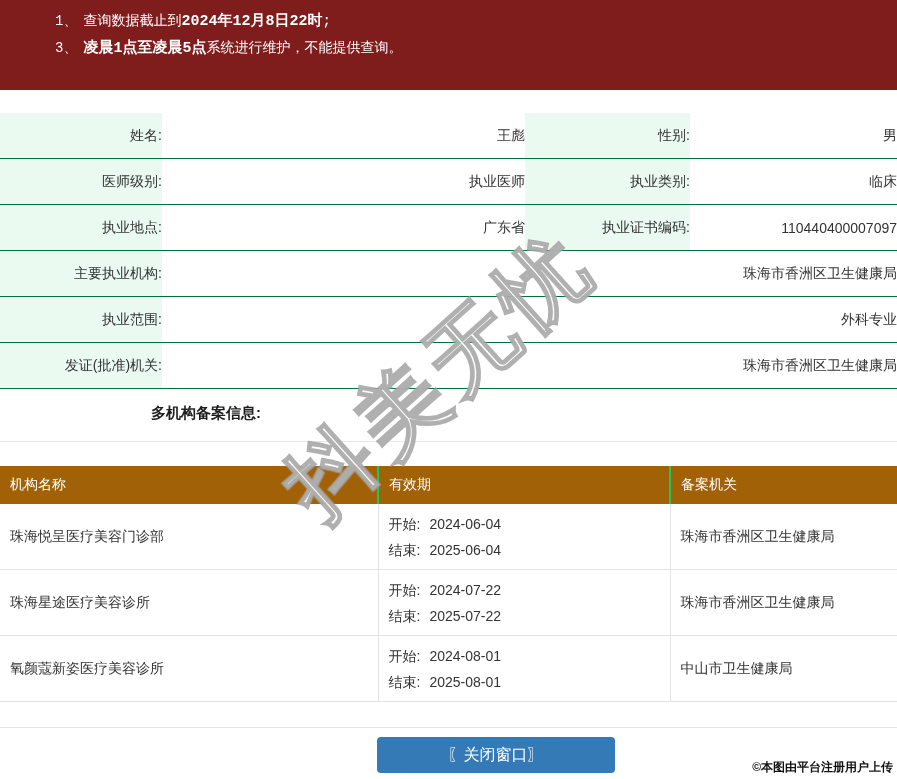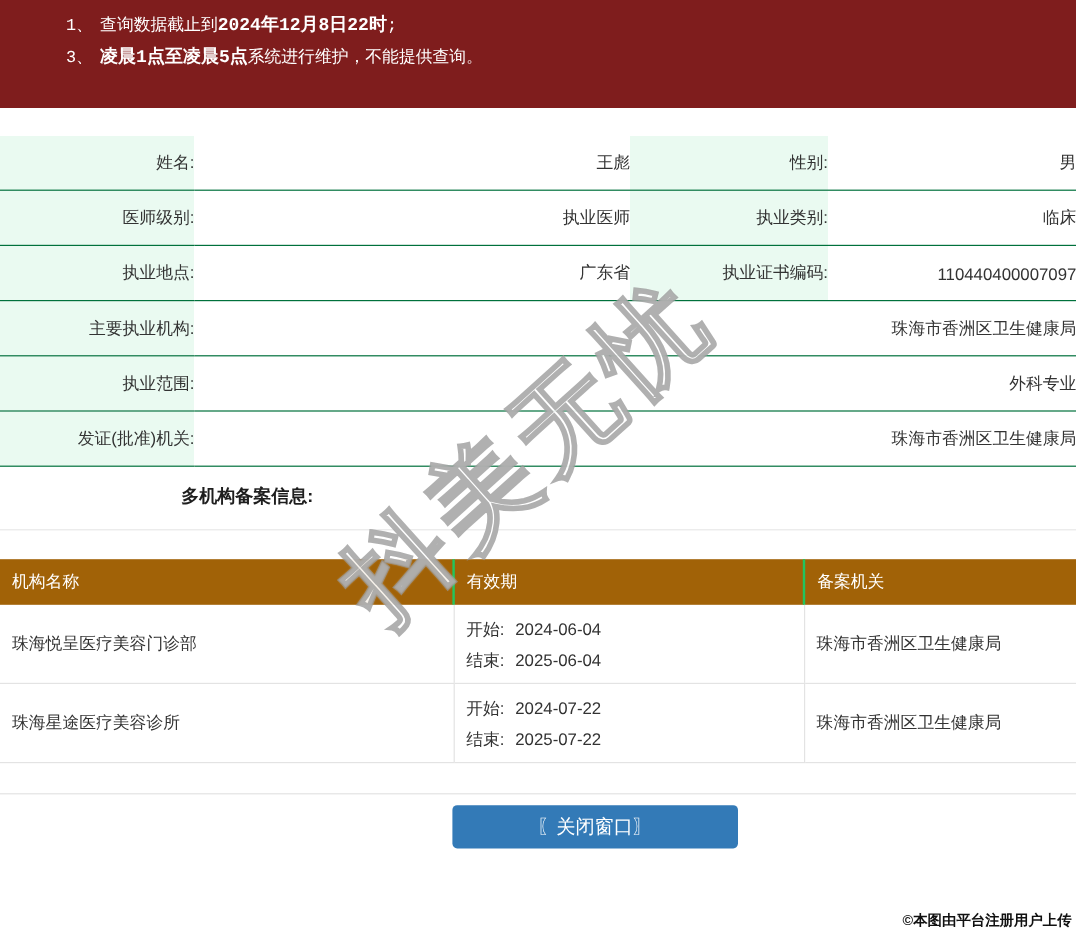--- a/index.html
+++ b/index.html
@@ -203,20 +203,28 @@
         <td>珠海市香洲区卫生健康局</td>
       </tr>
       <tr>
         <td>珠海星途医疗美容诊所</td>
         <td>
           <div class="validity-line"><span>开始:</span><span class="vdate">2024-07-22</span></div>
           <div class="validity-line"><span>结束:</span><span class="vdate">2025-07-22</span></div>
         </td>
         <td>珠海市香洲区卫生健康局</td>
       </tr>
+      <tr>
+        <td>氧颜蔻新姿医疗美容诊所</td>
+        <td>
+          <div class="validity-line"><span>开始:</span><span class="vdate">2024-08-01</span></div>
+          <div class="validity-line"><span>结束:</span><span class="vdate">2025-08-01</span></div>
+        </td>
+        <td>中山市卫生健康局</td>
+      </tr>
     </tbody>
   </table>
   <div class="table-tail"></div>
 
   <div class="button-row">
     <button class="close-btn">〖关闭窗口〗</button>
   </div>
 
   <div class="copyright">©本图由平台注册用户上传</div>
   <div class="watermark">抖美无忧</div>

